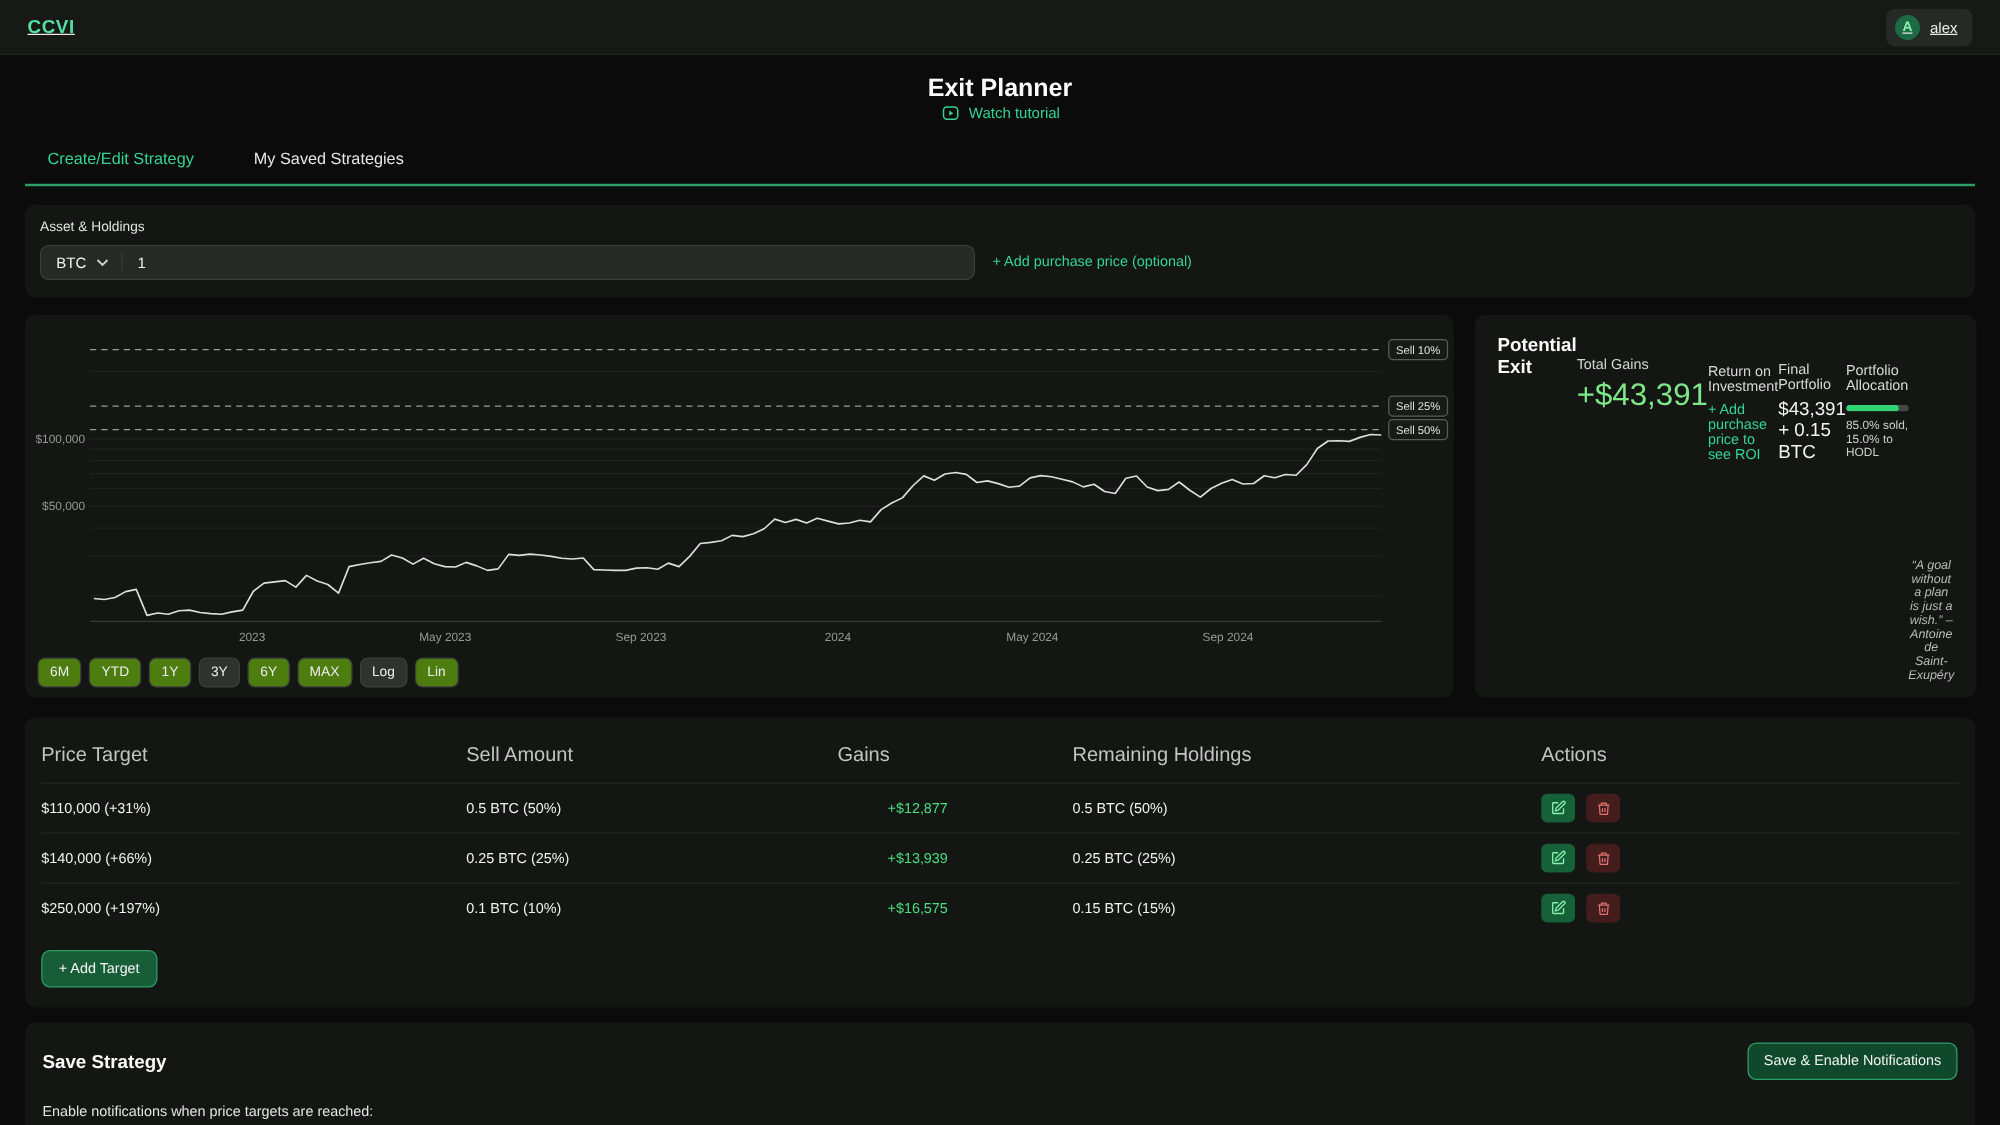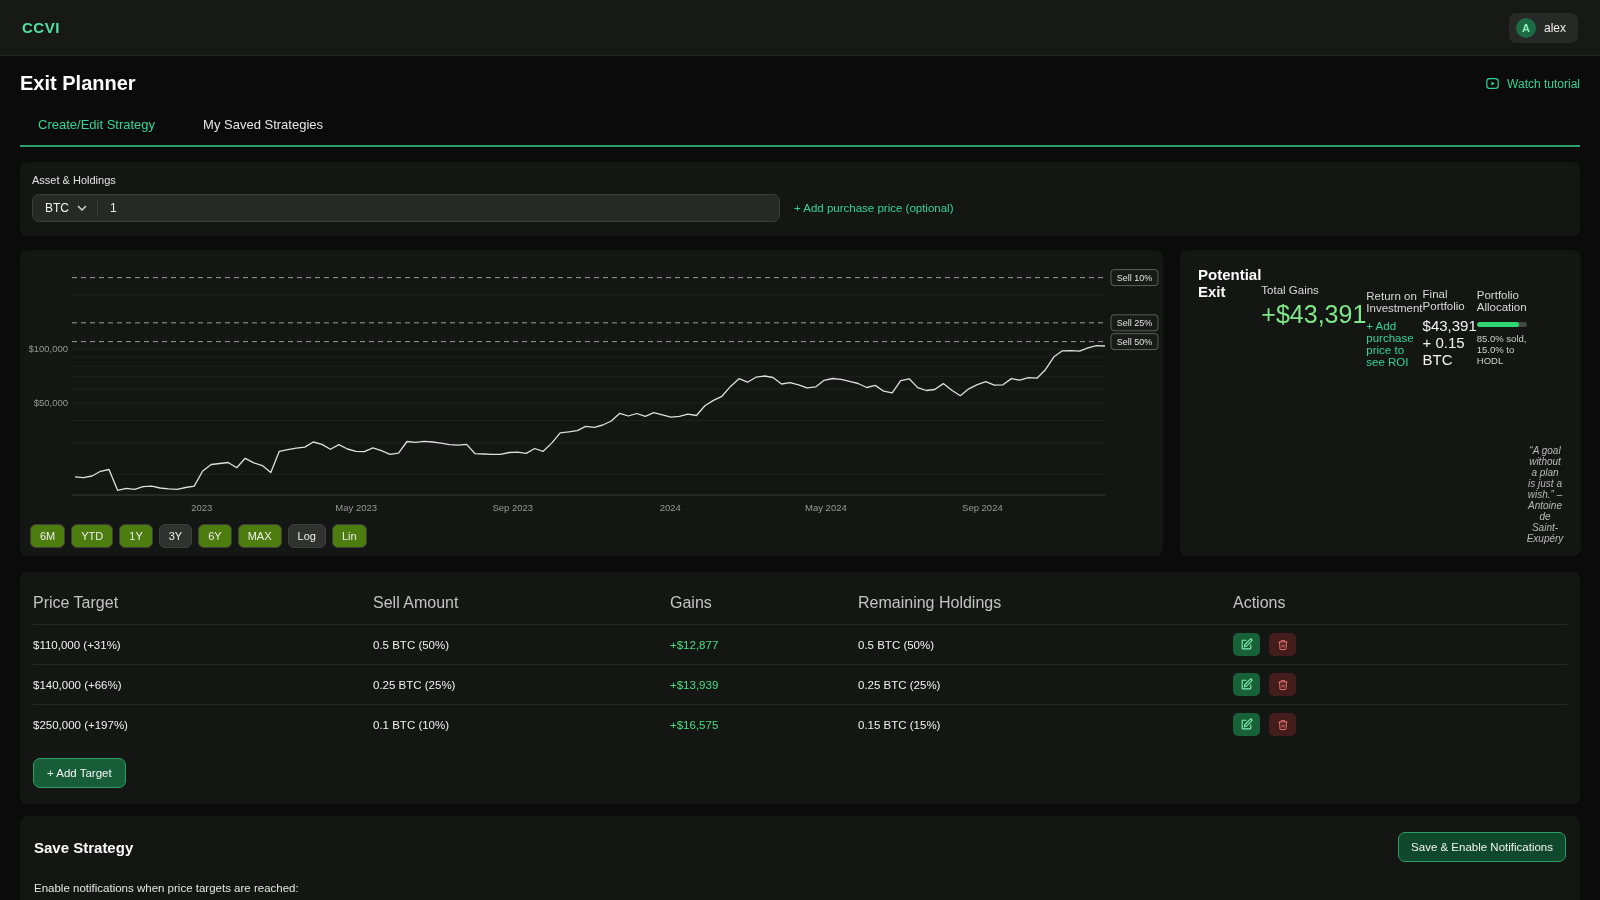--- a/index.html
+++ b/index.html
@@ -1,31 +1,31 @@
 <!DOCTYPE html>
 <html><head>
 <meta charset="utf-8">
 <style>
   * { margin:0; padding:0; box-sizing:border-box; }
   html,body { width:1600px; height:900px; overflow:hidden; background:#0a0b0a;
     font-family:"Liberation Sans", sans-serif; color:#e9e9e9; }
   a { text-decoration:none; cursor:pointer; }
 
   
-  .topbar { height:56px; background:#171917; border-bottom:1px solid #222522;
-    display:flex; align-items:center; justify-content:space-between; padding:0 22px; }
+  .topbar { height:44px; background:#171917; border-bottom:1px solid #222522;
+    display:flex; align-items:center; justify-content:space-between; padding:0 22px;text-decoration:underline; }
   .logo { color:#53e0a1; font-size:15px; font-weight:bold; letter-spacing:.5px; cursor:pointer; }
   .user-chip { display:flex; align-items:center; gap:8px; background:#262926;
     border-radius:7px; padding:5px 12px 5px 7px; cursor:pointer; }
   .avatar { width:20px; height:20px; border-radius:50%; background:#1d6b44; color:#8cf0b4;
     font-size:11px; display:flex; align-items:center; justify-content:center; font-weight:bold; }
   .user-chip span { font-size:12px; color:#f0f0f0; }
 
   main { padding:0 20px; }
-  .page-head { display:flex; justify-content:space-between; align-items:center; margin-top:16px; }
+  .page-head { display:flex; justify-content:space-between; align-items:center; margin-top:16px;flex-direction:column; }
   .page-head h1 { font-size:20px; font-weight:700; color:#fbfbfb; }
   .tutorial { color:#34d399; font-size:12px; display:flex; align-items:center; gap:6px; }
 
   .tabs { display:flex; gap:48px; margin-top:22px; border-bottom:2px solid #2b9e68; padding:0 18px 13px;text-align:right; }
   .tab { font-size:13px; color:#e6e6e6; cursor:pointer; }
   .tab.active { color:#34d399; }
 
   .card { background:#141614; border-radius:8px; }
 
   .asset-card { margin-top:15px; padding:12px 12px 14px; }
@@ -60,21 +60,21 @@
   .bar-fill { position:absolute; left:0; top:0; bottom:0; background:#2fd573; border-radius:3px; }
   .bar-caption { font-size:9.5px; color:#cfcfcf; margin-top:6px; }
   .quote { margin-top:auto; text-align:center; font-size:10px; font-style:italic; color:#b9b9b9; }
 
   .levels-card { margin-top:16px; padding:14px 13px 16px; }
   .levels-card h2 { font-size:15px; font-weight:700; color:#fafafa; margin-bottom:14px; }
   .tbl-head, .tbl-row { display:grid; grid-template-columns:340px 297px 188px 375px 1fr;
     align-items:center; }
   .tbl-head { font-size:16px; color:#c3c3c3; padding:8px 0 12px; }
   .tbl-row { border-top:1px solid #232623; height:40px; font-size:11.5px; color:#f1f1f1; }
-  .gain { color:#4ade80; }
+  .gain { color:#4ade80;margin-left:40px; }
   .actions { display:flex; gap:9px; }
   .abtn { width:27px; height:23px; border-radius:5px; border:none; cursor:pointer;
     display:flex; align-items:center; justify-content:center; }
   .abtn.edit { background:#176138; }
   .abtn.del { background:#431c1c; }
   .add-target { margin-top:14px; background:#175e38; border:1px solid #2e9e66; color:#f4f4f4;
     font-size:11.5px; border-radius:7px; padding:8px 13px; cursor:pointer;
     font-family:"Liberation Sans",sans-serif; }
 
   .save-card { margin-top:12px; padding:16px 14px; height:130px; }

